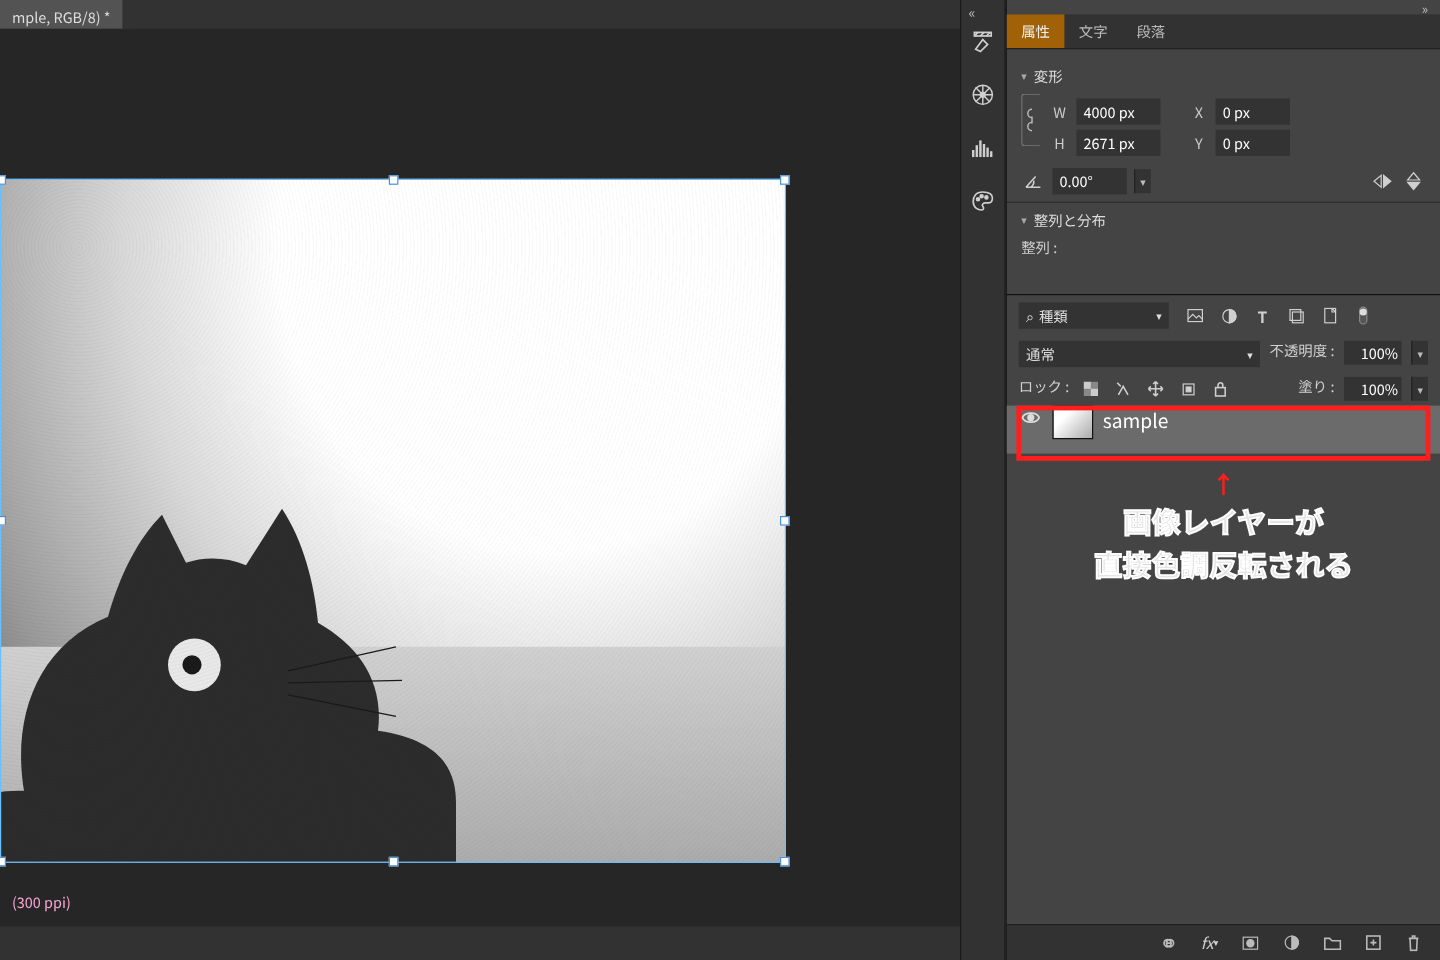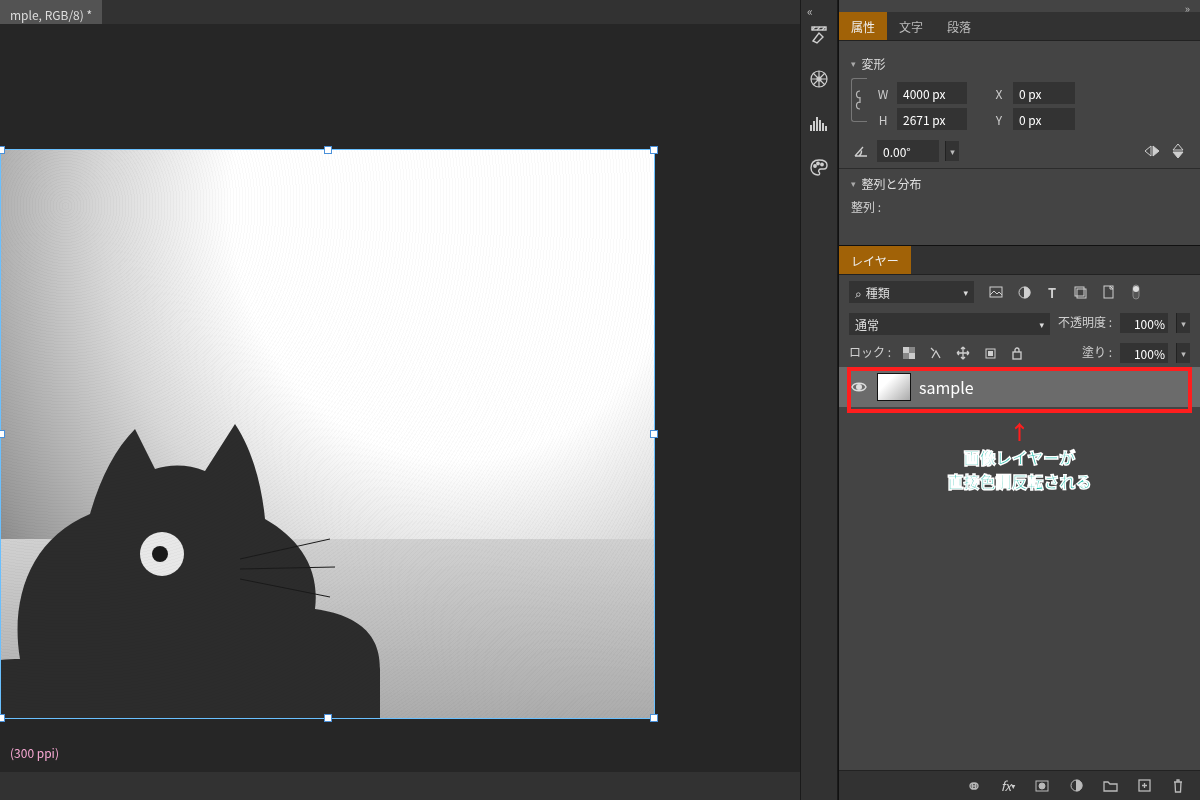--- a/index.html
+++ b/index.html
@@ -46,26 +46,26 @@
   .layers-panel { border-top:1px solid #111; display:flex; flex-direction:column; flex:1; min-height:0; }
   .filterrow { display:flex; align-items:center; gap:8px; padding:6px 10px; }
   .filter-select { flex:0 0 125px; height:22px; background:#333; color:#ddd; font-size:12px; display:flex; align-items:center; padding:0 6px; gap:4px;}
   .filter-icons { display:flex; gap:8px; align-items:center; margin-left:4px;}
   .blendrow, .lockrow { display:flex; align-items:flex-start; padding:4px 10px; gap:8px; font-size:12px; }
   .blend { flex:1; height:22px; background:#333; color:#ddd; padding:0 6px; display:flex; align-items:center;}
   .pct { width:48px; background:#333; height:20px; color:#fff; border:none; text-align:right; padding-right:3px; font-size:12px;}
   .dd { width:14px; height:20px; background:#333; color:#bbb; display:flex; align-items:center; justify-content:center; font-size:9px; border-left:1px solid #222;}
   .lockset { display:flex; gap:7px; align-items:center;}
   .layer-list { flex:1; background:#444; padding:0 0; position:relative; }
-  .layer-row { display:flex; align-items:center; gap:8px; height:40px; padding:0 10px; background:#6b6b6b; color:#fff; }
+  .layer-row { display:flex; align-items:flex-start; gap:8px; height:40px; padding:0 10px; background:#6b6b6b; color:#fff; }
   .eye { color:#ddd; }
   .layer-thumb { width:34px; height:28px; background:linear-gradient(135deg,#fff 30%,#aaa 100%); border:1px solid #111;}
   .callout { position:absolute; left:8px; right:8px; top:0; border:4px solid #ff1e1e; height:46px; pointer-events:none;}
   .arrow-up { position:absolute; left:50%; top:50px; transform:translateX(-50%); color:#ff1e1e; font-size:20px; font-weight:bold;}
-  .annot { position:absolute; left:0; right:0; top:78px; text-align:center; color:#14b8a6; font-size:16px; font-weight:700; line-height:1.5; -webkit-text-stroke:1.5px #fff; text-stroke:1.5px #fff; }
+  .annot { position:absolute; left:0; right:0; top:78px; text-align:center; color:#e5e5e5; font-size:24px; font-weight:700; line-height:1.5; -webkit-text-stroke:1.5px #fff; text-stroke:1.5px #fff; }
   .layers-footer { height:30px; background:#323232; border-top:1px solid #222; display:flex; align-items:center; justify-content:flex-end; gap:14px; padding:0 12px; color:#bbb; font-size:13px;}
   svg { display:block; }
 </style>
 </head>
 <body>
 
 <div class="tabbar">
   <div class="doctab">
     <span>mple, RGB/8) *</span>
   </div>
@@ -201,23 +201,20 @@
         <span>整列と分布</span>
       </div>
       <div class="row">
         <span>整列 :</span>
       </div>
       <div style="height:18px"></div>
     </div>
   </div>
 
   <div class="layers-panel">
-    <div class="ptabs">
-      <div class="ptab active">レイヤー</div>
-    </div>
 
     <div class="filterrow">
       <div class="filter-select">
         <span>⌕</span>
         <span>種類</span>
         <span style="margin-left:auto;font-size:9px;">▾</span>
       </div>
       <div class="filter-icons">
         <span class="iconbtn">
             <svg width="14" height="12" viewBox="0 0 14 12" stroke="#cfcfcf" fill="none">

